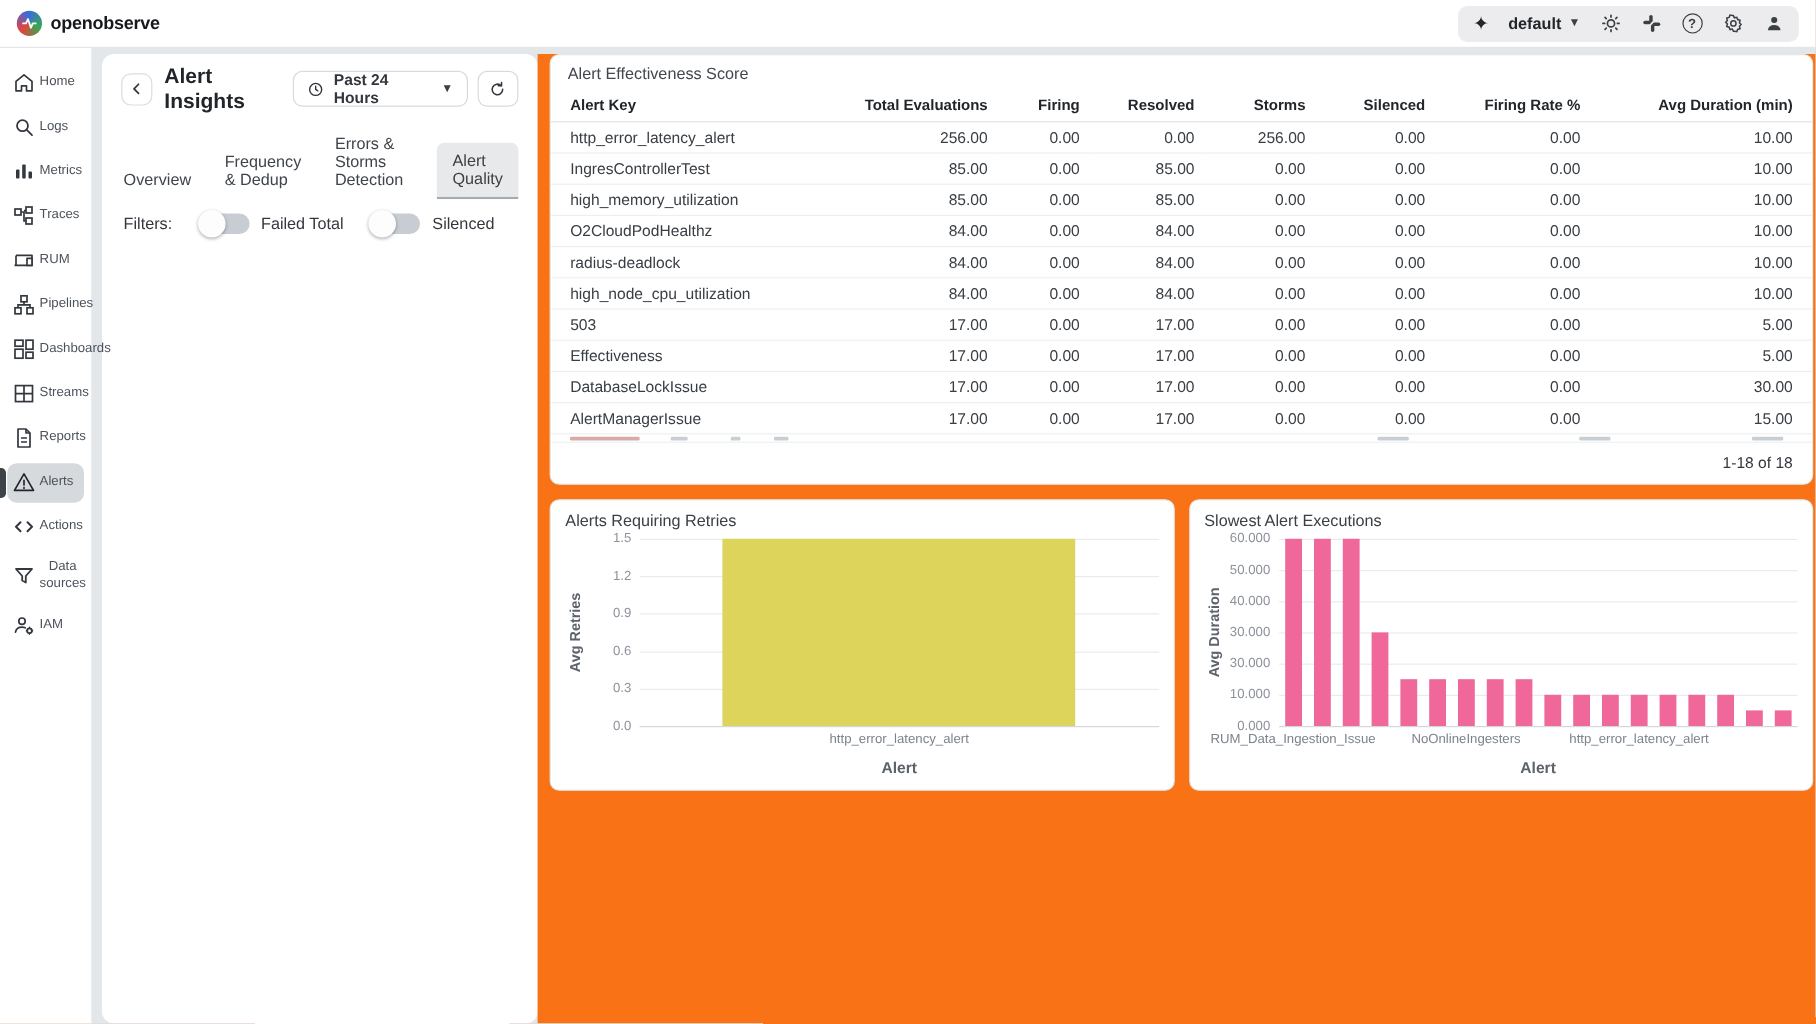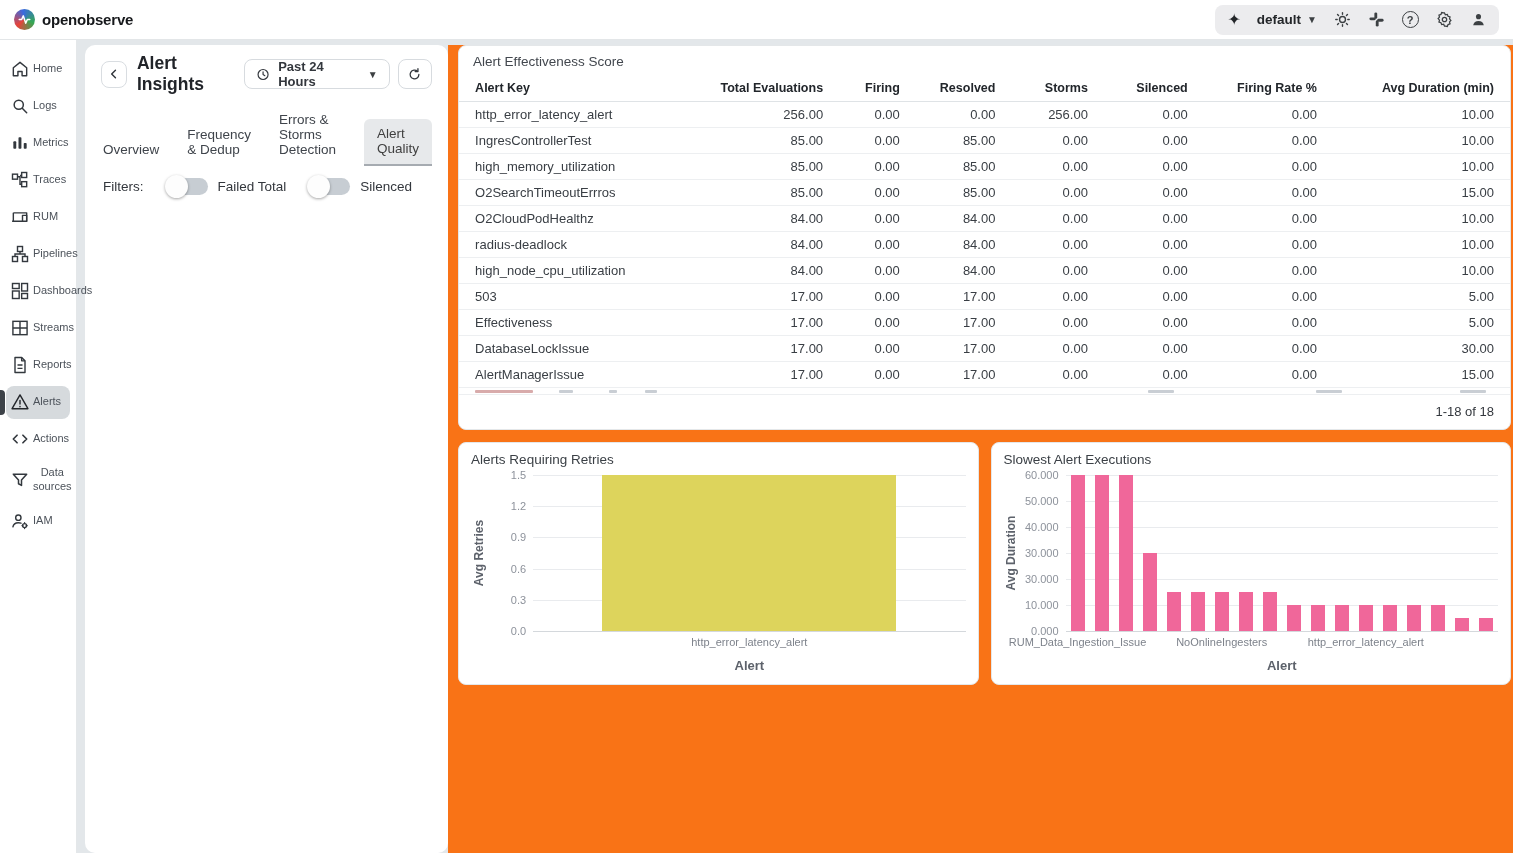--- a/index.html
+++ b/index.html
@@ -398,30 +398,20 @@
                 <td>high_memory_utilization</td>
                 <td>85.00</td>
                 <td>0.00</td>
                 <td>85.00</td>
                 <td>0.00</td>
                 <td>0.00</td>
                 <td>0.00</td>
                 <td>10.00</td>
               </tr>
               <tr>
-                <td>O2SearchTimeoutErrros</td>
-                <td>85.00</td>
-                <td>0.00</td>
-                <td>85.00</td>
-                <td>0.00</td>
-                <td>0.00</td>
-                <td>0.00</td>
-                <td>15.00</td>
-              </tr>
-              <tr>
                 <td>O2CloudPodHealthz</td>
                 <td>84.00</td>
                 <td>0.00</td>
                 <td>84.00</td>
                 <td>0.00</td>
                 <td>0.00</td>
                 <td>0.00</td>
                 <td>10.00</td>
               </tr>
               <tr>

